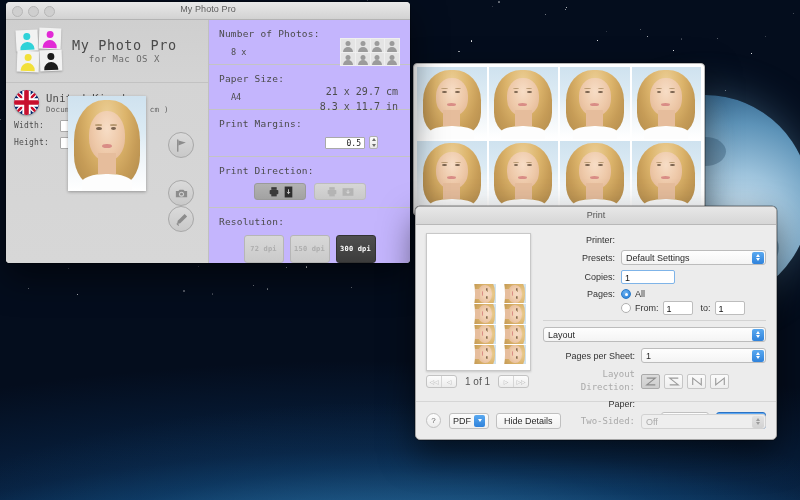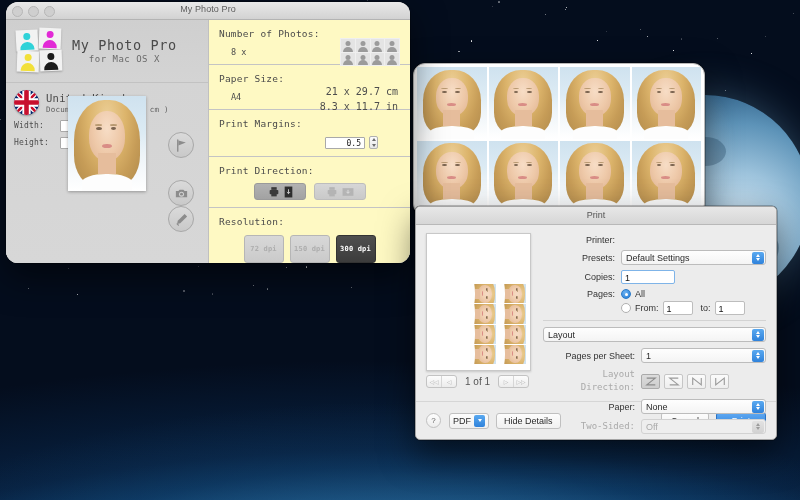--- a/index.html
+++ b/index.html
@@ -19,21 +19,21 @@
   #moon{position:absolute;left:600px;top:95px;width:210px;height:210px;border-radius:50%;
     background:
       radial-gradient(circle at 18% 26%, rgba(255,255,255,.30) 0 8%, rgba(255,255,255,0) 42%),
       radial-gradient(circle at 66% 60%, #cfe4f2 0%, #9dc3dc 26%, #5d93b8 52%, #2b5c84 74%, #143a58 90%, #0b2338 100%);
     box-shadow:0 0 42px rgba(130,190,230,.34);}
   .crater{position:absolute;border-radius:50%;background:rgba(22,58,88,.30);}
   #atmo{position:absolute;left:0;right:0;bottom:0;height:190px;
     background:radial-gradient(ellipse 95% 150% at 50% 165%, rgba(190,230,250,.55) 0%, rgba(110,190,230,.30) 28%, rgba(40,120,180,.12) 55%, rgba(0,0,0,0) 78%);}
 
   
-  .win{position:absolute;border-radius:12px;overflow:hidden;
+  .win{position:absolute;border-radius:4px;overflow:hidden;
     box-shadow:0 14px 34px rgba(0,0,0,.55),0 0 0 .5px rgba(0,0,0,.45);}
 
   
   #app-window{left:6px;top:2px;width:404px;height:261px;background:#d8d8d8;}
   #app-titlebar{height:17px;background:linear-gradient(180deg,#e9e9e9,#d2d2d2);
     border-bottom:1px solid #b3b3b3;position:relative;}
   #app-title{position:absolute;left:0;right:0;top:2px;text-align:center;
     font-size:9px;color:#5d5d5d;letter-spacing:.1px;}
   .lights{position:absolute;left:6px;top:4px;display:flex;gap:5px;}
   .light{width:9px;height:9px;border-radius:50%;background:#cfcfcf;
@@ -95,21 +95,21 @@
   .p-neck{position:absolute;left:38%;top:60%;width:24%;height:22%;background:#e6bd9c;}
 
   .round-btn{position:absolute;width:26px;height:26px;border-radius:50%;
     border:1px solid #a8a8a8;background:linear-gradient(180deg,#dadada,#c9c9c9);
     display:flex;align-items:center;justify-content:center;box-sizing:border-box;}
   #btn-flag{left:162px;top:112px;}
   #btn-camera{left:162px;top:160px;}
   #btn-brush{left:162px;top:186px;}
 
   
-  #right-panel{width:201px;background:#fef9c3;}
+  #right-panel{width:201px;background:#c4b5fd;}
   .sect{padding:8px 10px 7px;border-bottom:1px solid #c4c4c4;position:relative;}
   .sect-title{font-family:"DejaVu Sans Mono",monospace;font-size:9.5px;color:#4a4a4a;letter-spacing:.2px;}
   .sect-val{font-family:"DejaVu Sans Mono",monospace;font-size:8.5px;color:#4d4d4d;margin-top:8px;padding-left:12px;}
   #photos-grid{position:absolute;right:10px;top:18px;width:60px;height:28px;background:#efefef;
     display:grid;grid-template-columns:repeat(4,1fr);grid-template-rows:repeat(2,1fr);gap:1px;padding:1px;
     box-sizing:border-box;}
   .mini{position:relative;background:#e4e4e4;}
   .mini .h{position:absolute;left:50%;top:2px;transform:translateX(-50%);width:5px;height:5px;
     border-radius:50%;background:#9b9b9b;}
   .mini .b{position:absolute;left:50%;bottom:0;transform:translateX(-50%);width:10px;height:5px;
@@ -931,27 +931,20 @@
           <div class="dir-ic">
             <svg width="12" height="11" viewBox="0 0 14 12">
                 <path d="M12 10 V2 L2 10 V2" stroke="#9a9a9a" stroke-width="1.3" fill="none"></path>
               </svg>
           </div>
         </div>
       </div>
 
       <div class="frow">
         <div class="flabel" style="width:92px;">Paper:</div>
-        <div class="popup">
-          <span>None</span>
-          <span class="arrows">
-              <i class="up"></i>
-              <i class="dn"></i>
-            </span>
-        </div>
       </div>
 
       <div class="frow">
         <div class="flabel dim" style="width:92px;">Two-Sided:</div>
         <div class="popup disabled">
           <span>Off</span>
           <span class="arrows">
               <i class="up"></i>
               <i class="dn"></i>
             </span>

